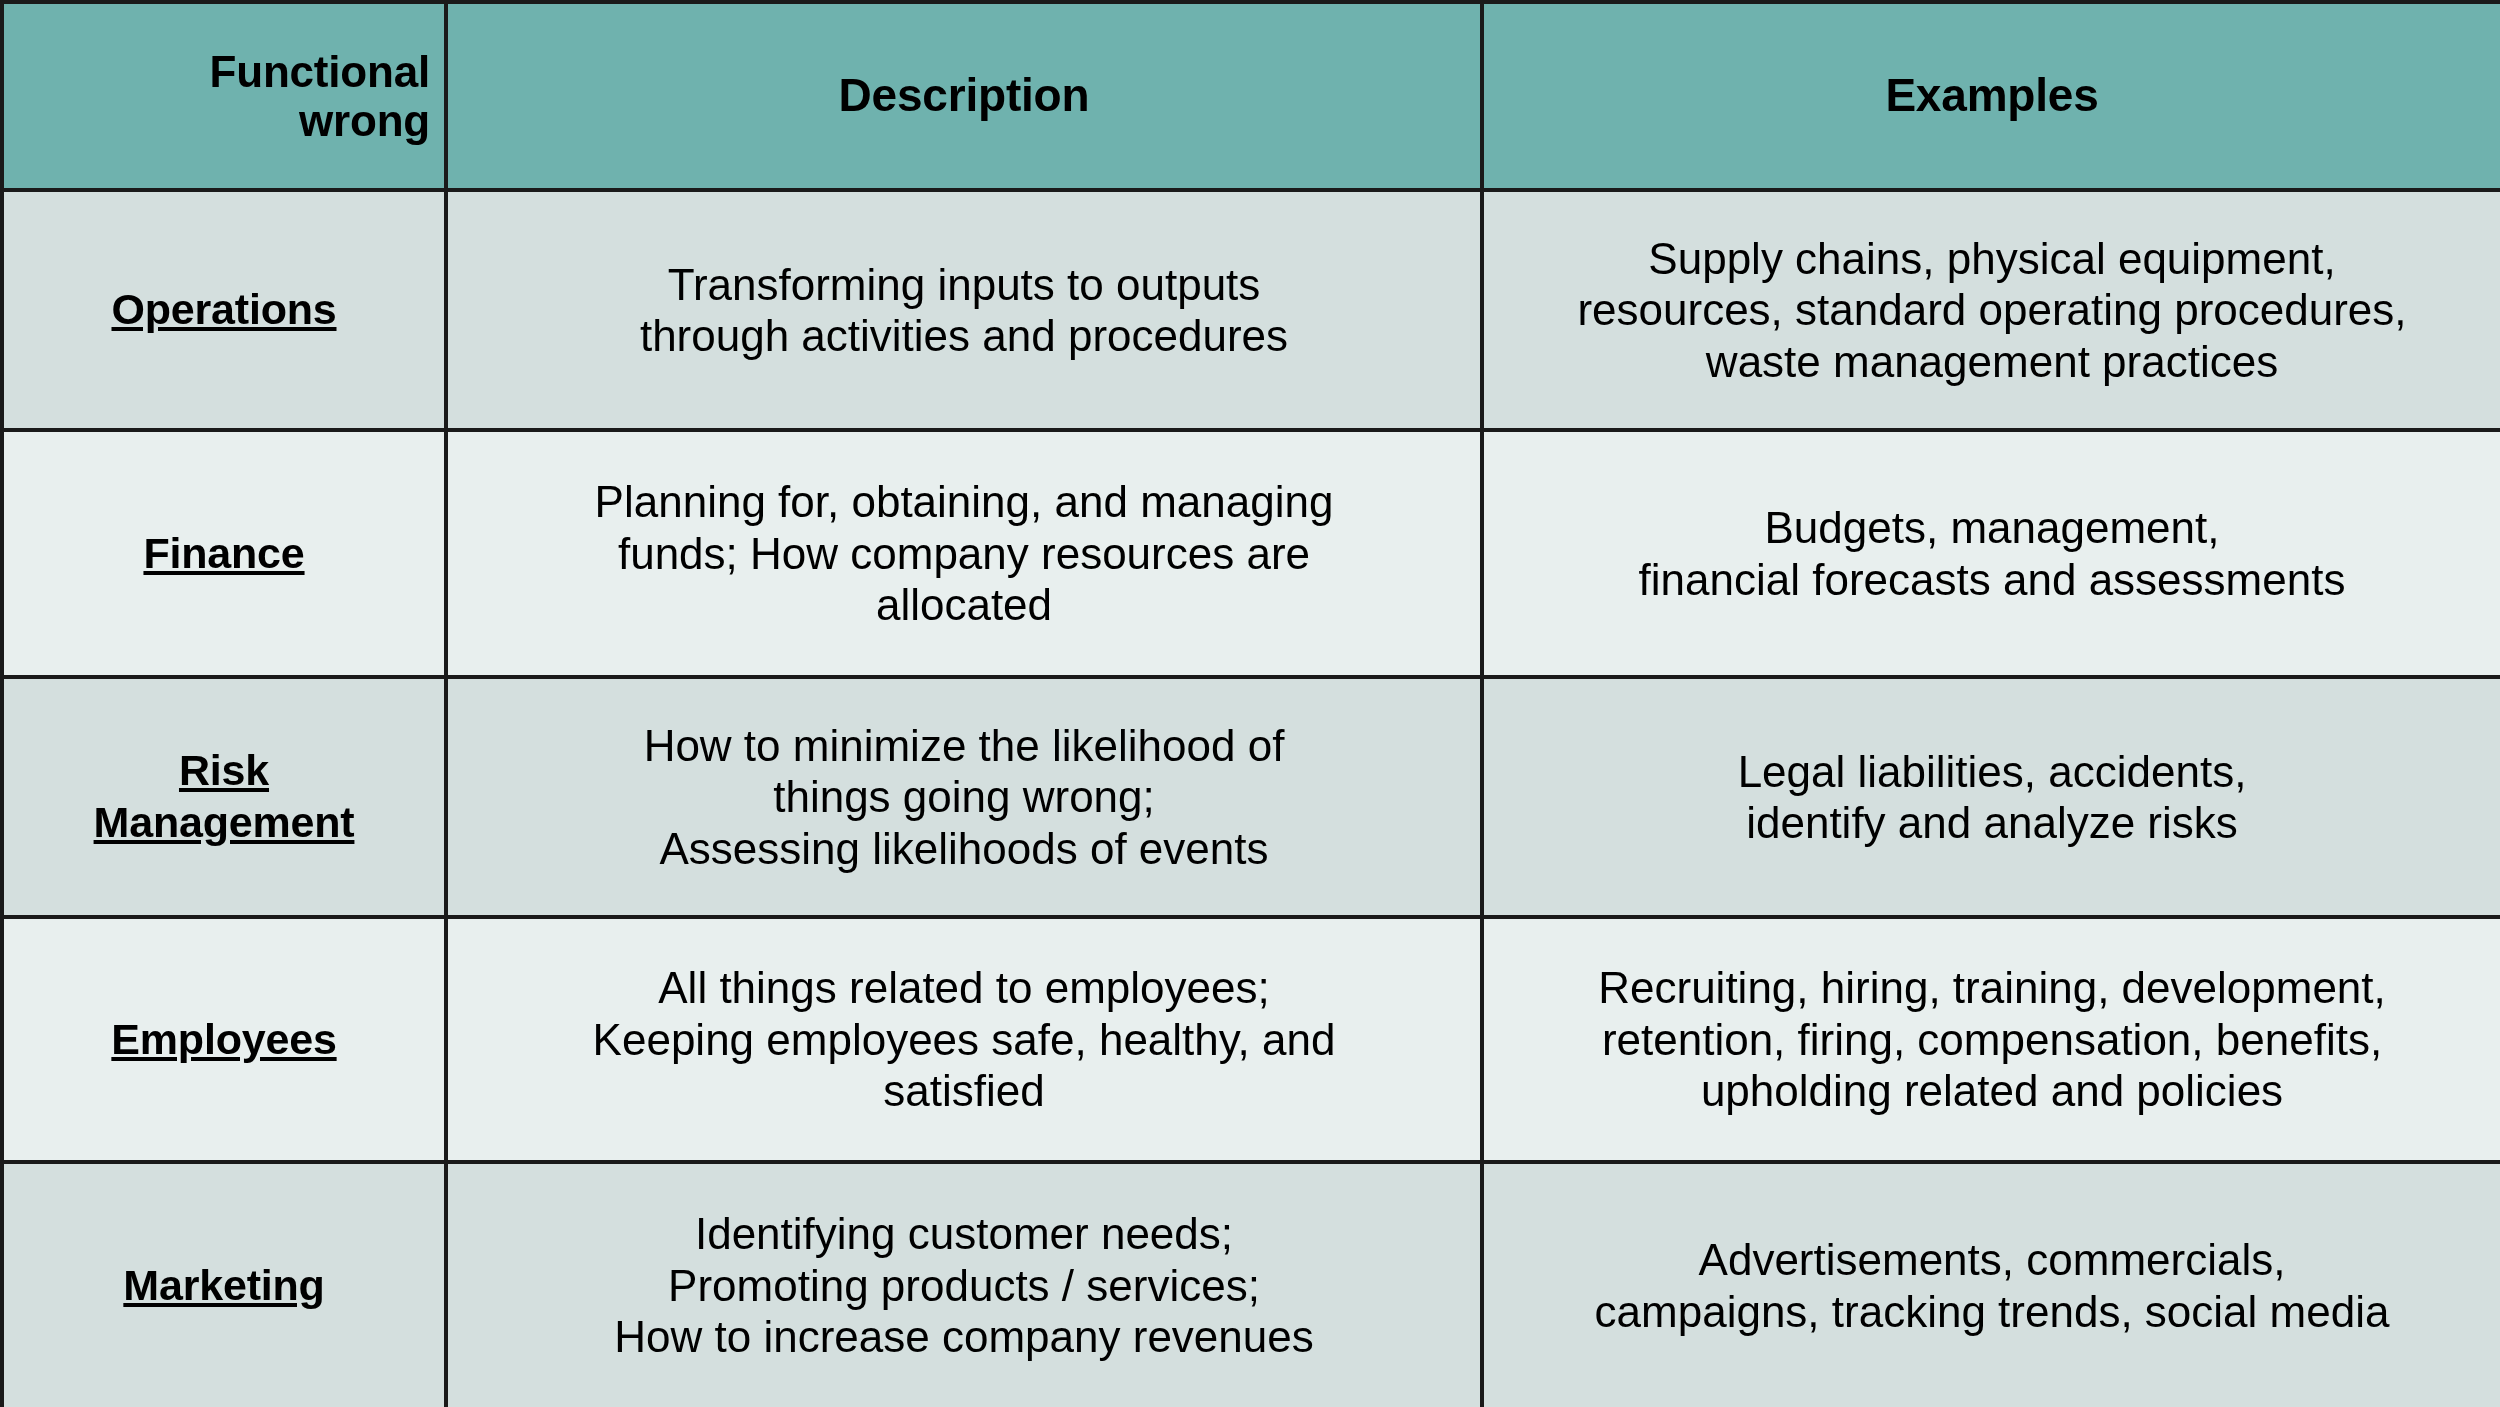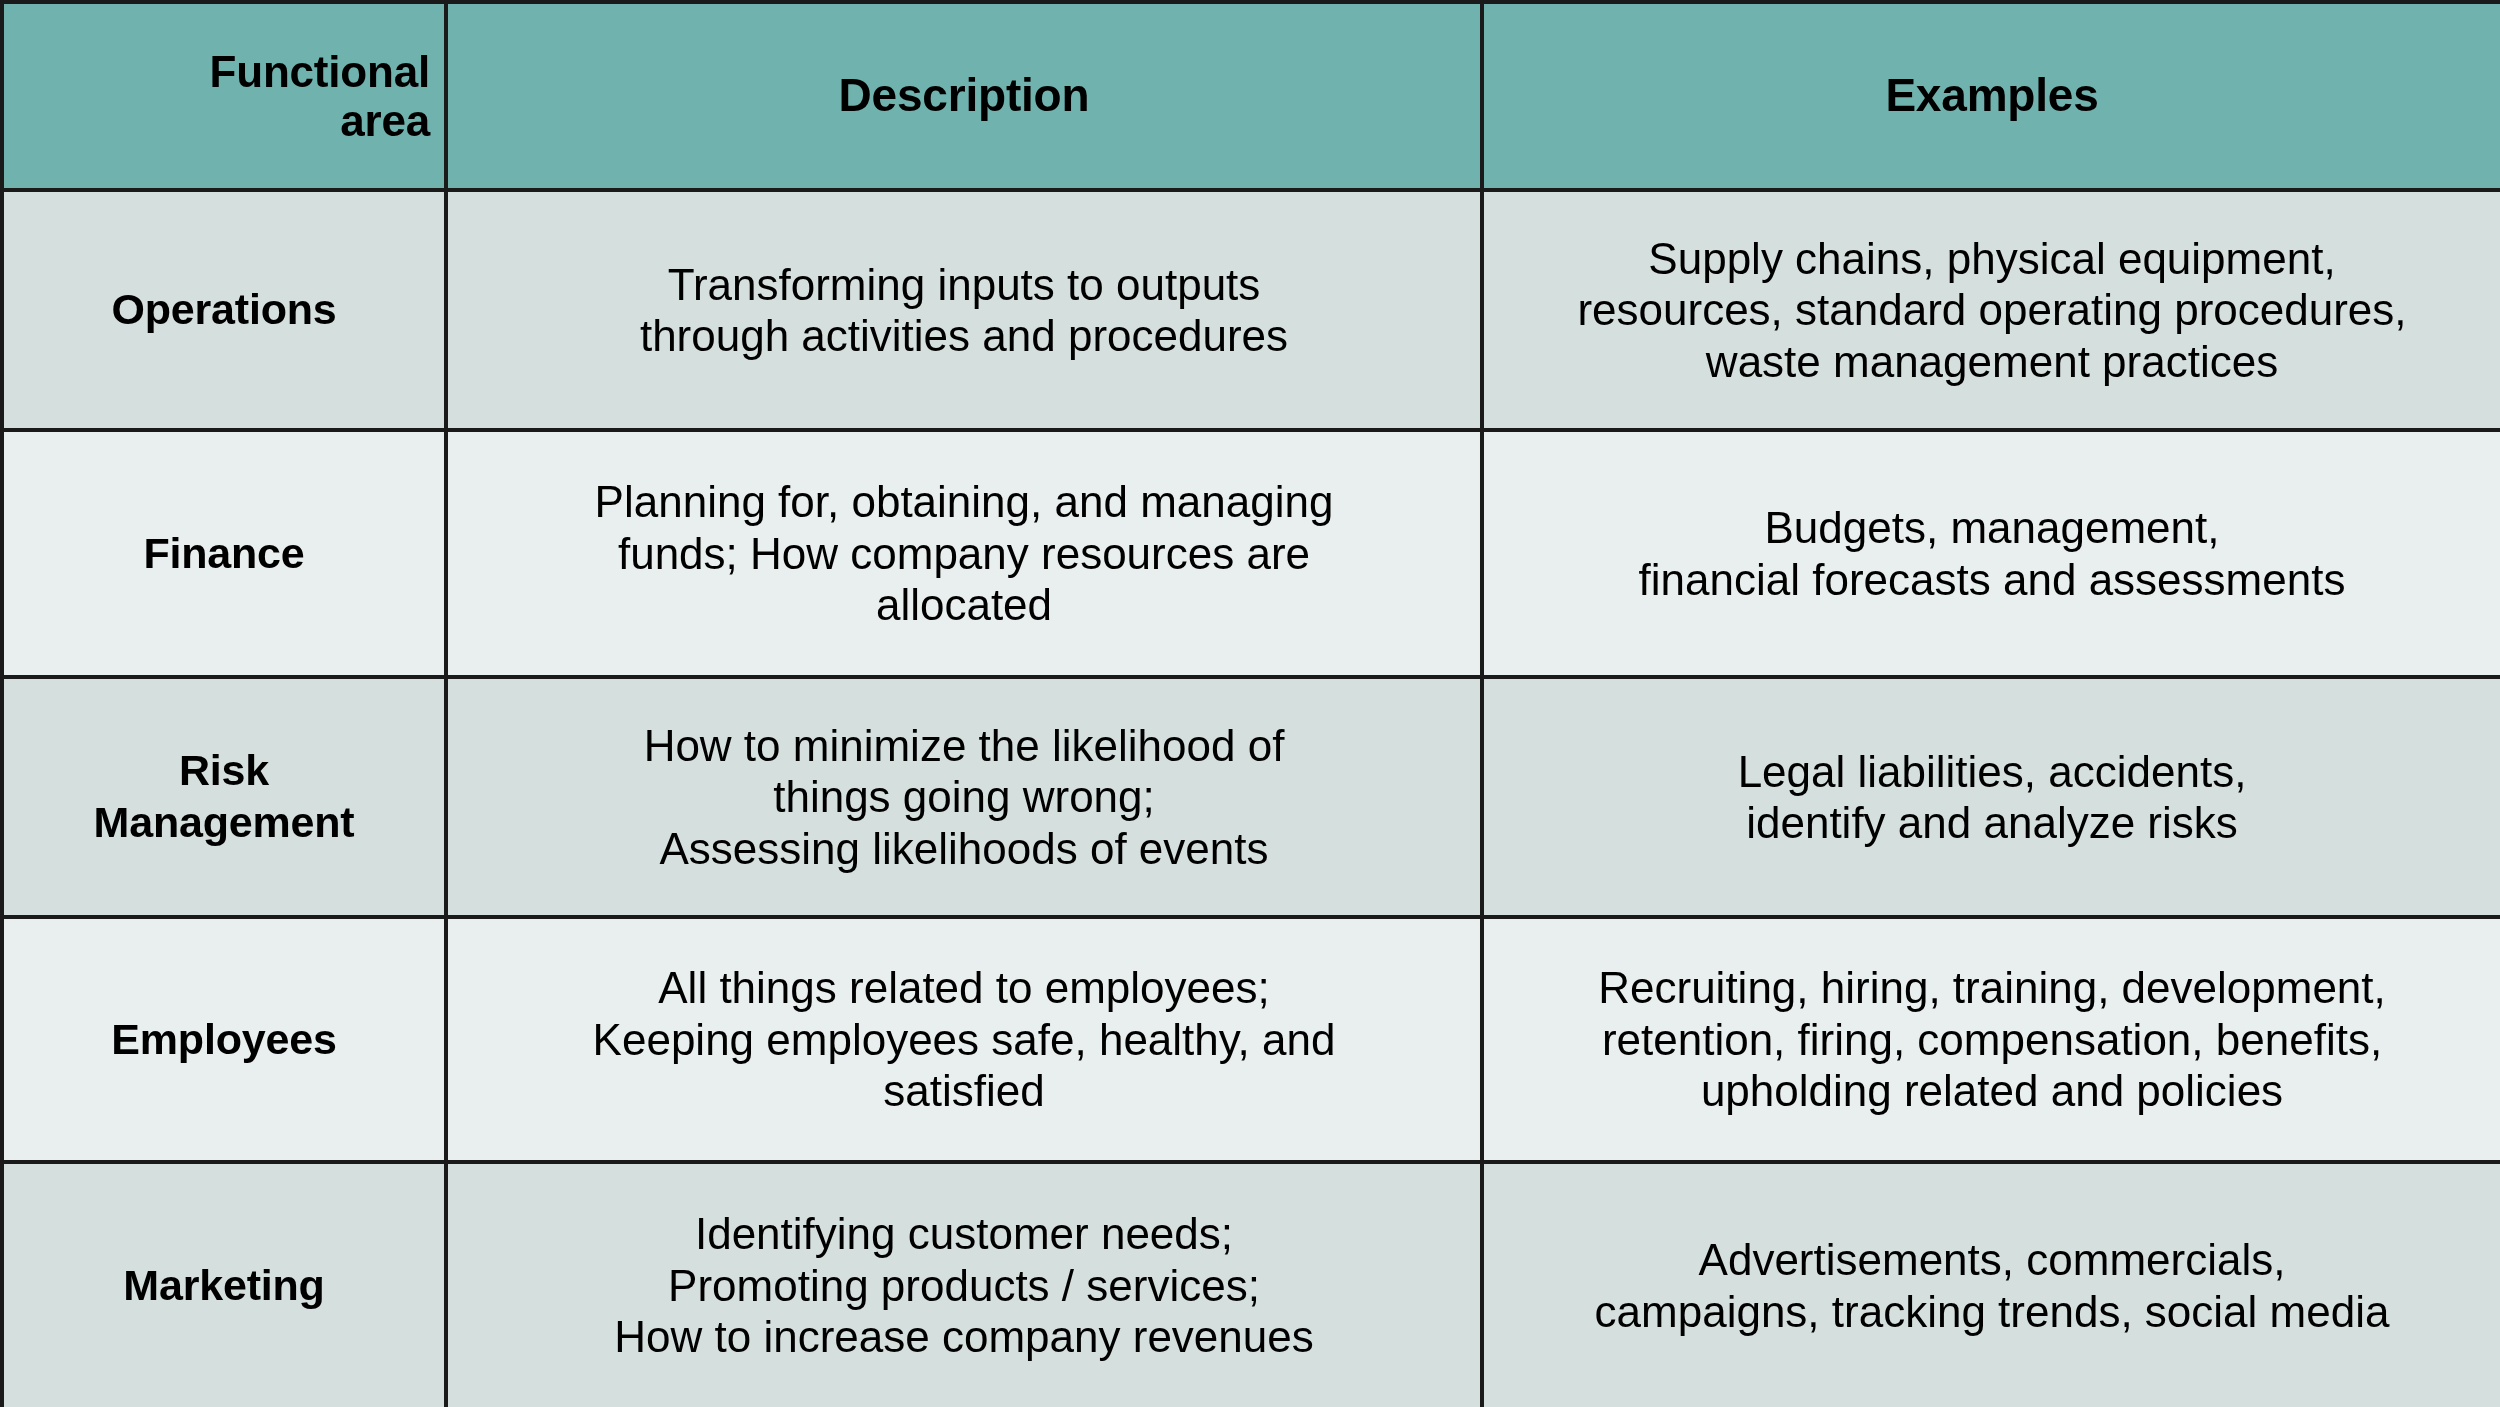--- a/index.html
+++ b/index.html
@@ -69,20 +69,21 @@
   }
 
   tbody tr.row-shade td { background: #D4DFDE; }
   tbody tr.row-light td { background: #E8EFEE; }
 
   tbody td.area-cell {
     font-weight: bold;
     font-size: 43px;
     line-height: 1.2;
     letter-spacing: -0.2px;
+    text-decoration: underline;
   }
 
   tbody tr.r1 td { height: 240px; }
   tbody tr.r2 td { height: 247px; }
   tbody tr.r3 td { height: 240px; }
   tbody tr.r4 td { height: 245px; }
   tbody tr.r5 td { height: 247px; }
 
   .cell-line { display: block; white-space: pre; }
 </style>
@@ -93,21 +94,21 @@
   <table class="fa-table">
     <colgroup>
       <col class="c-area">
       <col class="c-desc">
       <col class="c-examp">
     </colgroup>
     <thead>
       <tr>
         <th class="area-head" scope="col">
           <span class="cell-line">Functional</span>
-          <span class="cell-line">area</span>
+          <span class="cell-line">wrong</span>
         </th>
         <th scope="col">Description</th>
         <th scope="col">Examples</th>
       </tr>
     </thead>
     <tbody>
 
       <tr class="row-shade r1">
         <td class="area-cell">Operations</td>
         <td>

